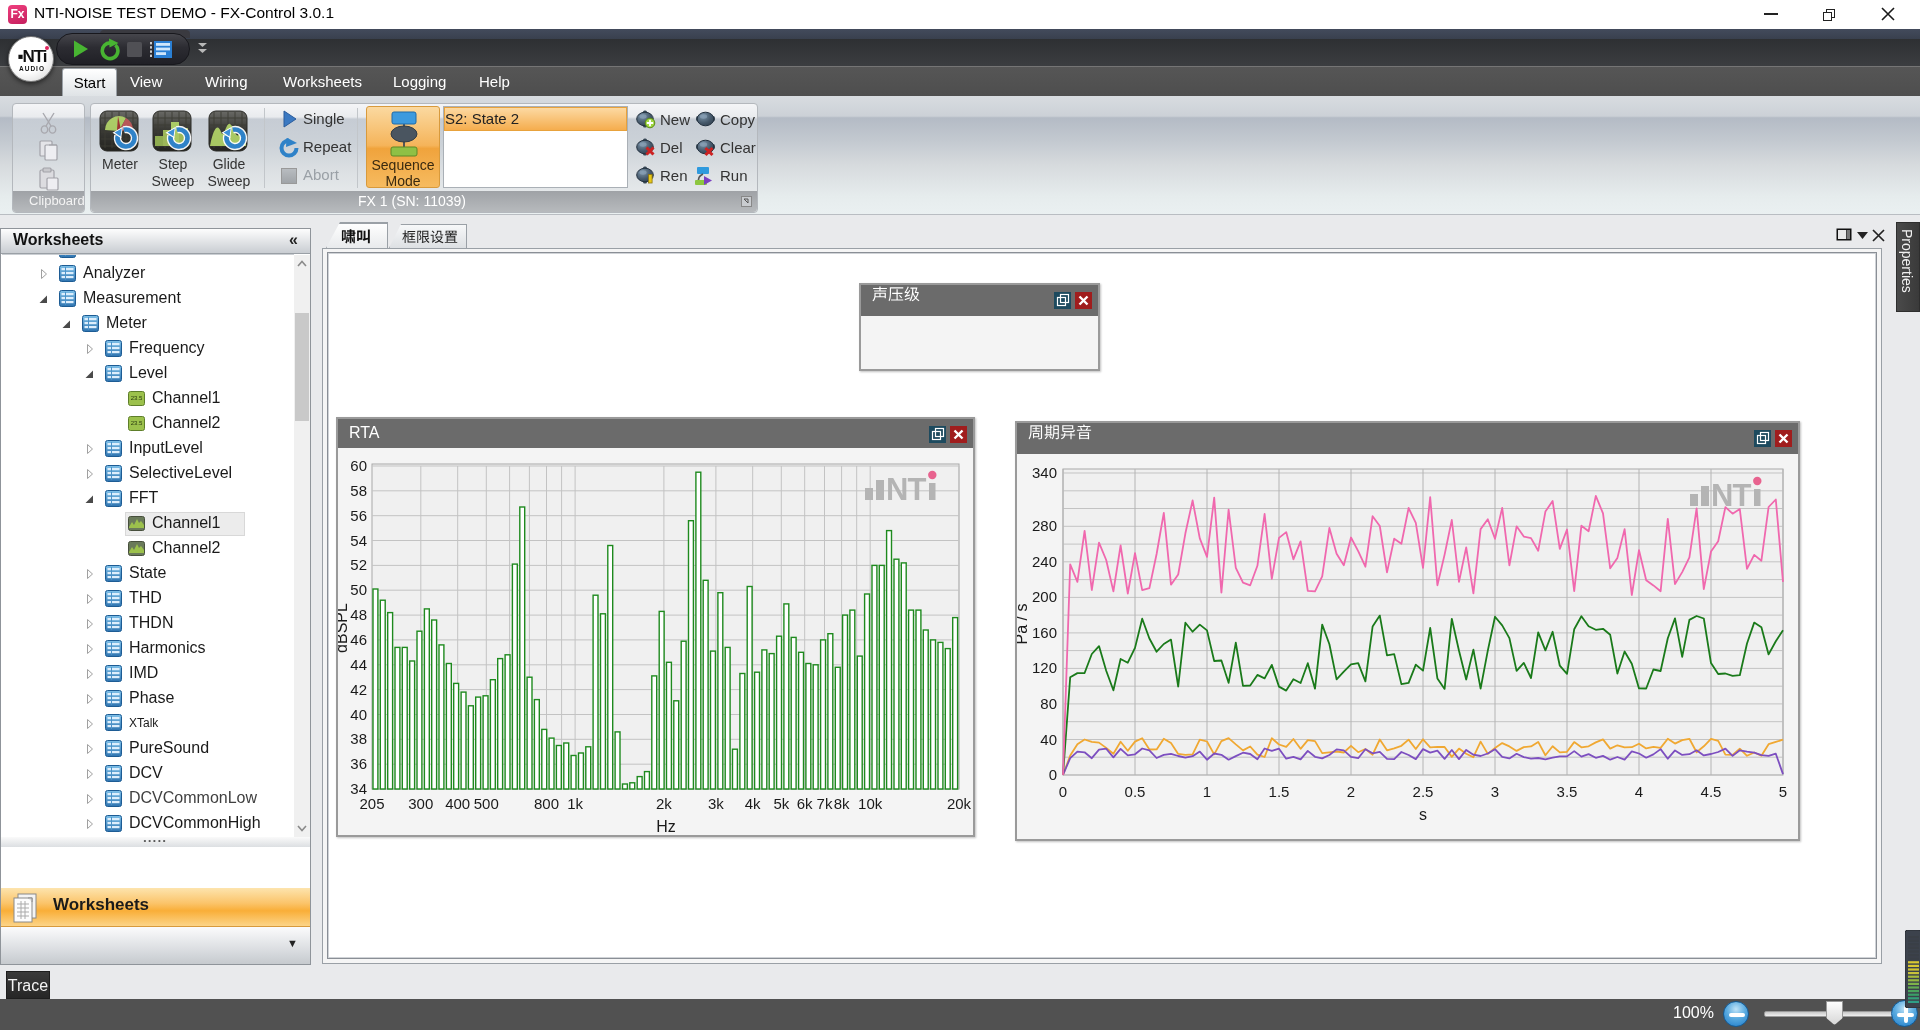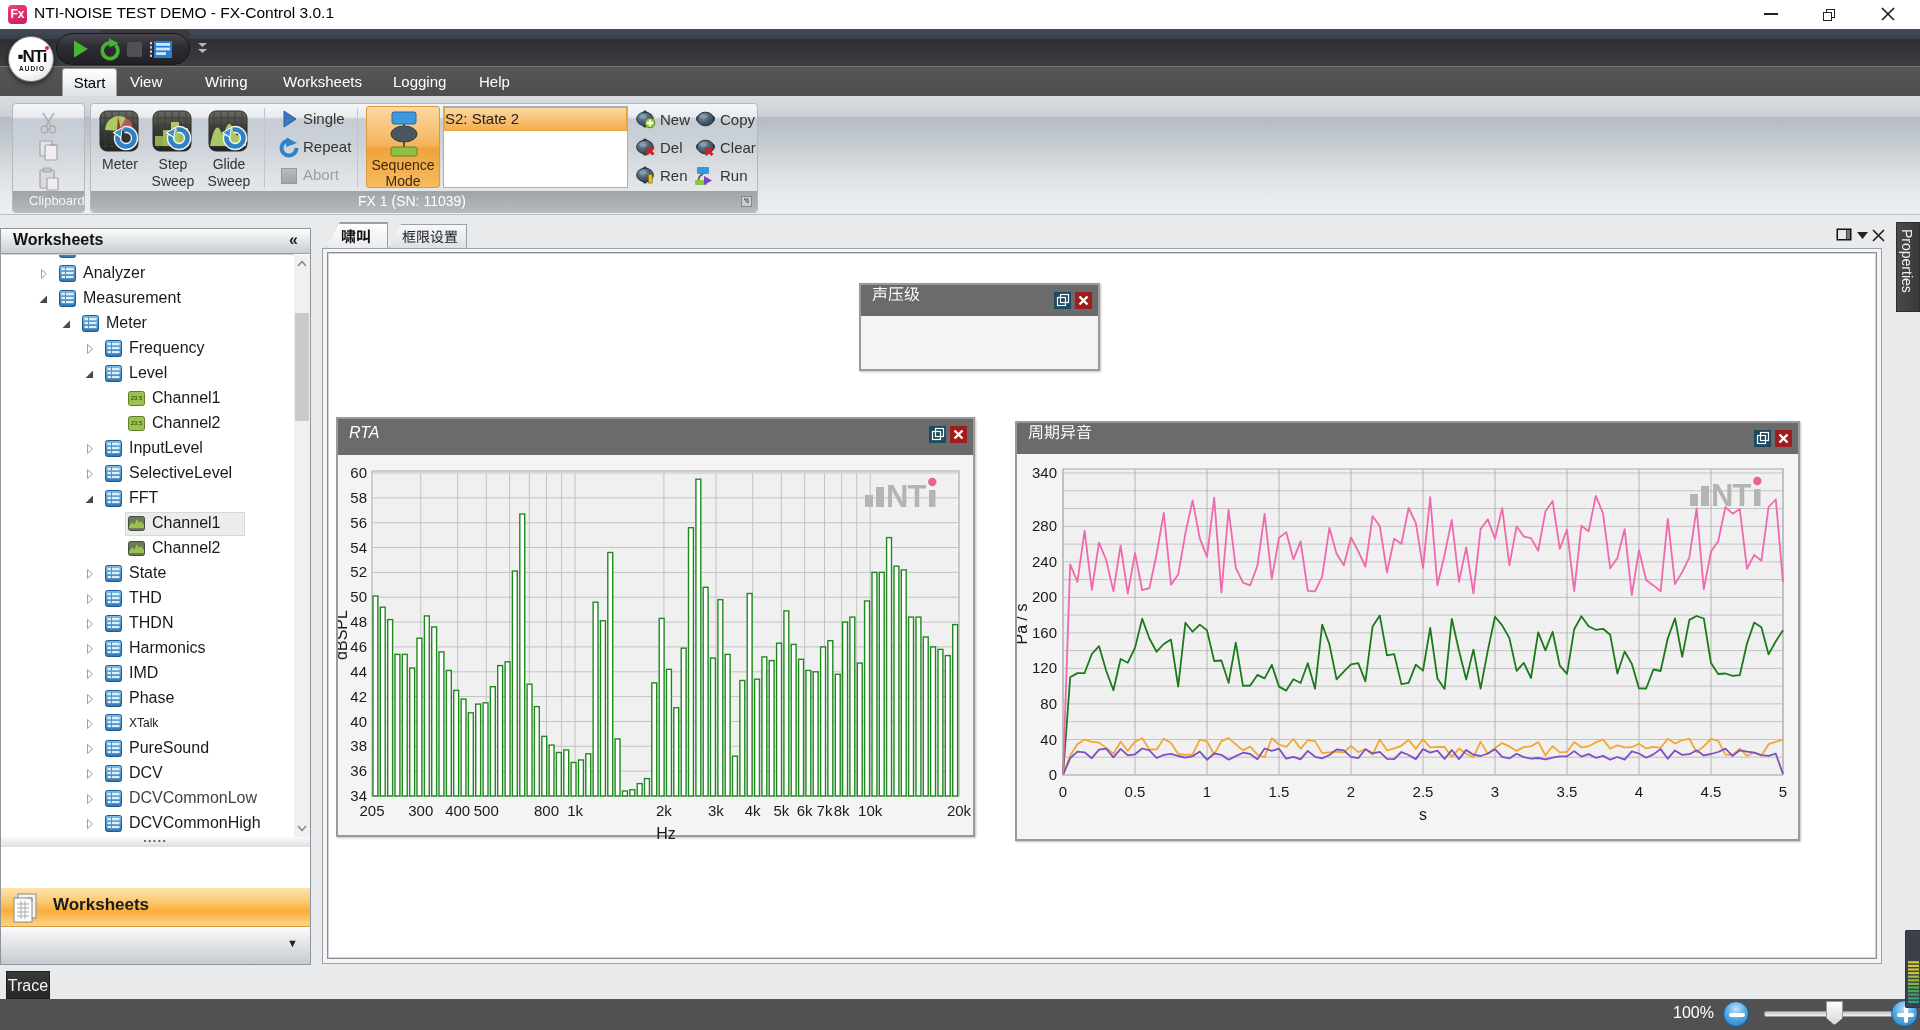--- a/index.html
+++ b/index.html
@@ -778,21 +778,21 @@
           <rect x="6.5" y="2.5" width="8" height="8"></rect>
         </g>
       </svg>
     <svg style="position:absolute;right:6px;top:7px" width="17" height="17">
         <rect width="17" height="17" fill="#a01d1d"></rect>
         <path d="M4.5 4.5 l8 8 M12.5 4.5 l-8 8" stroke="#fff" stroke-width="2.4"></path>
       </svg>
   </div>
 </div>
 <div class="abs" style="left:336px;top:417px;width:639px;height:420px;border:2px solid #9a9a9a;background:#f4f4f4;box-shadow:1px 1px 2px rgba(0,0,0,.25);">
-  <div style="height:36px;background:#6b6b6b;color:#fff;font-size:16px;line-height:30px;padding-left:11px;position:relative;font-style:italic;"><span style="display:inline-block;vertical-align:middle;margin-top:-3px;">RTA</span>
+  <div style="height:29px;background:#6b6b6b;color:#fff;font-size:16px;line-height:30px;padding-left:11px;position:relative;"><span style="display:inline-block;vertical-align:middle;margin-top:-3px;">RTA</span>
     <svg style="position:absolute;right:27px;top:7px" width="17" height="17">
         <rect width="17" height="17" fill="#1d4a5e"></rect>
         <g fill="none" stroke="#fff" stroke-width="1.2">
           <rect x="3.5" y="5.5" width="8" height="8"></rect>
           <rect x="6.5" y="2.5" width="8" height="8"></rect>
         </g>
       </svg>
     <svg style="position:absolute;right:6px;top:7px" width="17" height="17">
         <rect width="17" height="17" fill="#a01d1d"></rect>
         <path d="M4.5 4.5 l8 8 M12.5 4.5 l-8 8" stroke="#fff" stroke-width="2.4"></path>

